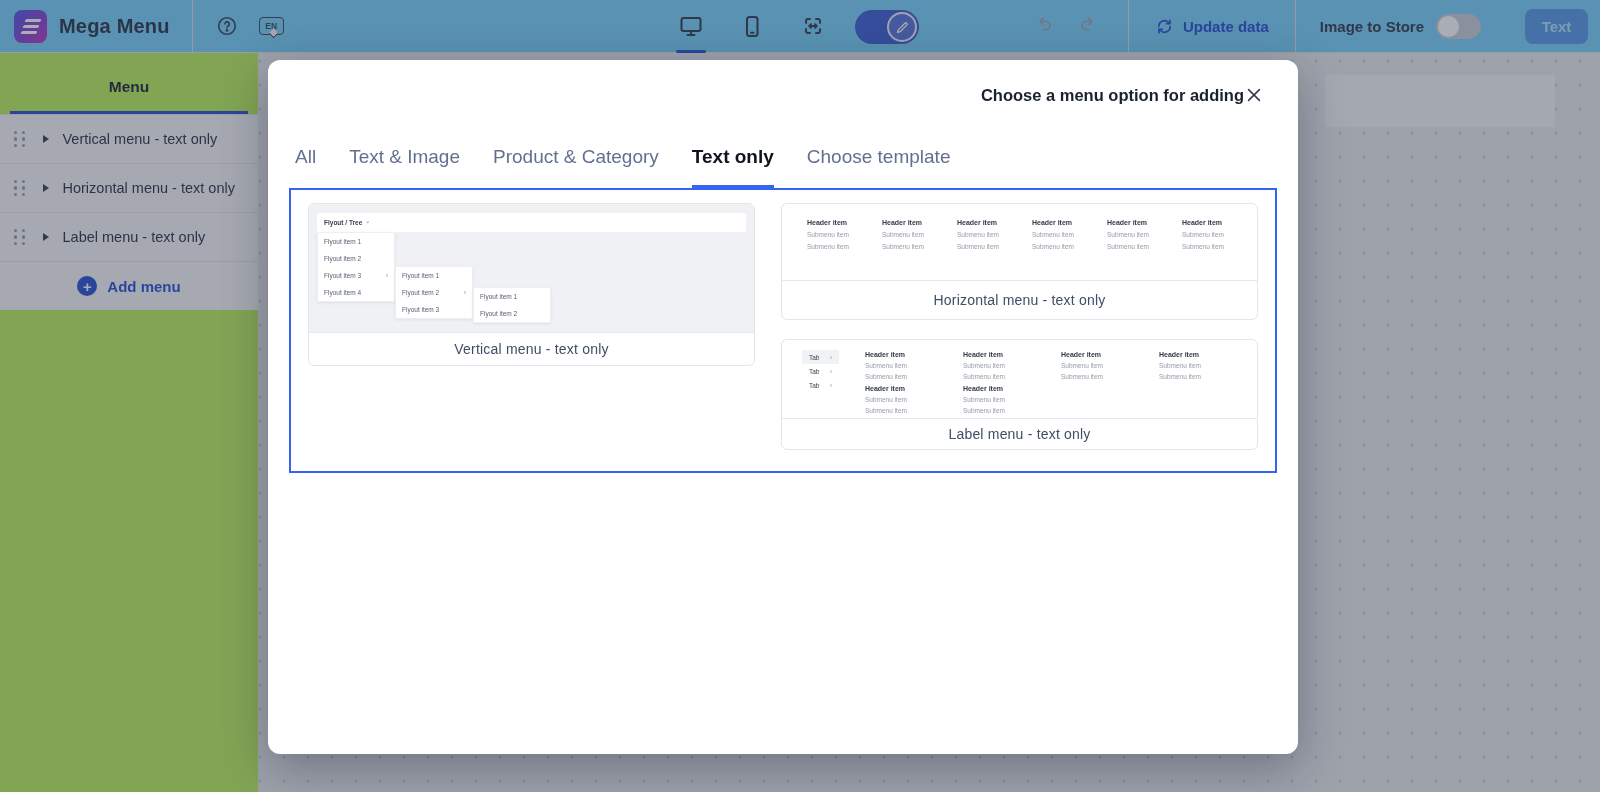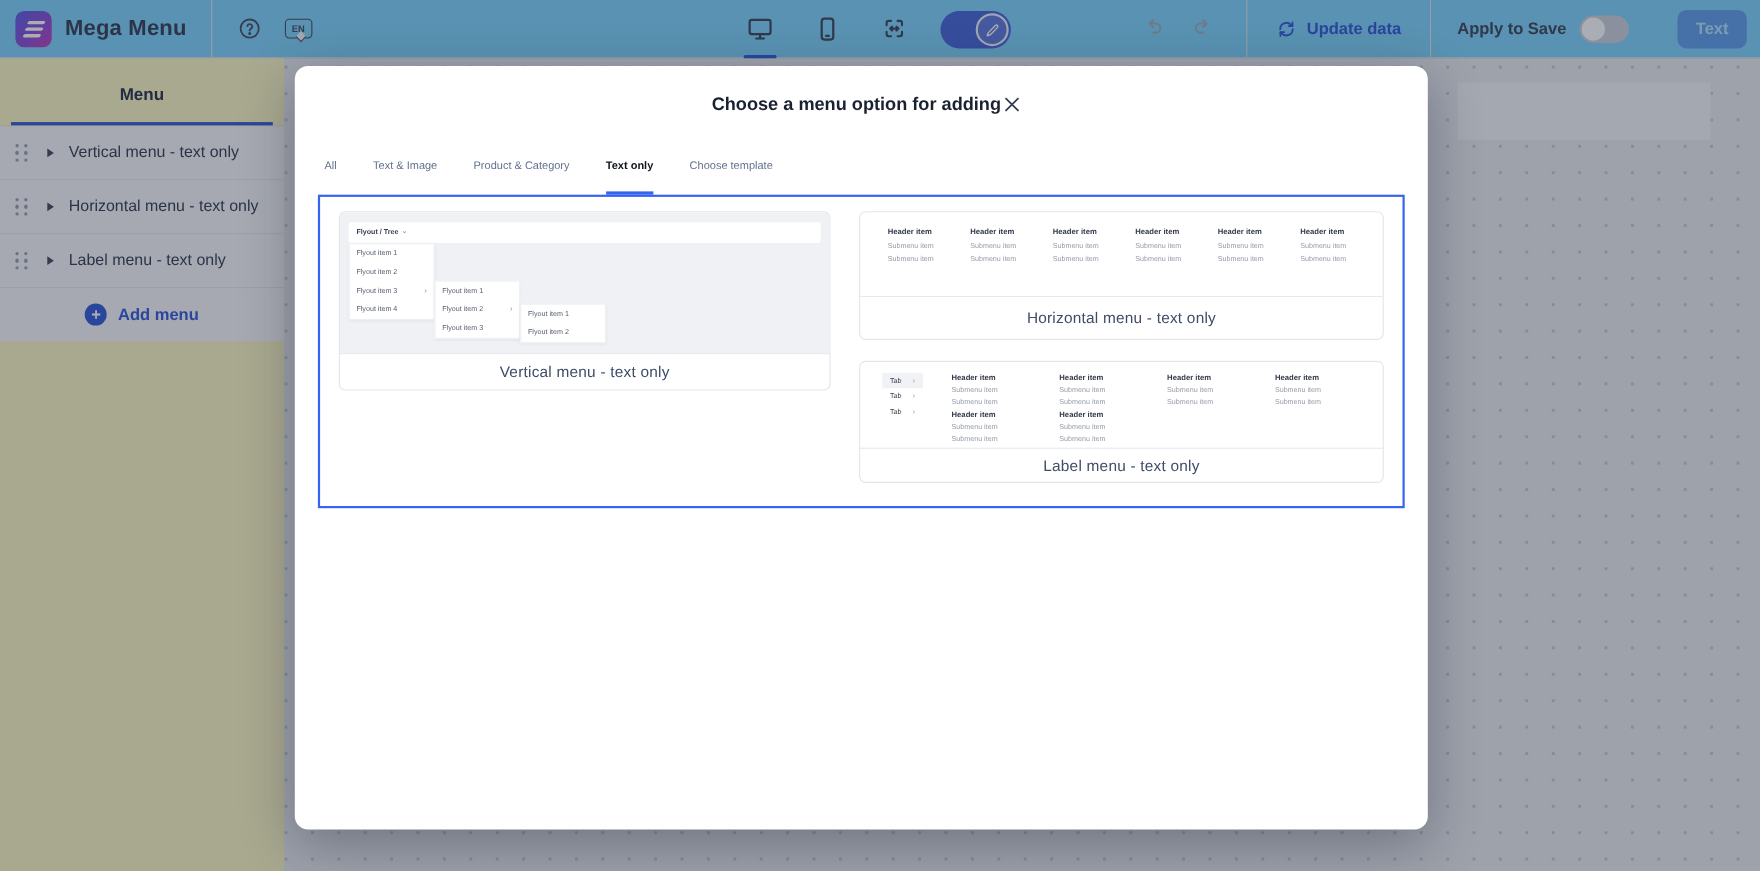--- a/index.html
+++ b/index.html
@@ -43,21 +43,21 @@
   .undo-btn { margin-right:20px; }
   .redo-btn { margin-right:28px; }
   .update-btn { display:flex; align-items:center; gap:9px; background:none; border:none; cursor:pointer;
     color:#3157d8; font-size:15px; font-weight:700; font-family:inherit; padding:0 26px; }
   .apply-label { font-size:15px; font-weight:700; color:#3a4354; margin:0 0 0 24px; }
   .toggle-off { width:45px; height:25px; border-radius:13px; background:#ccd1da; position:relative; margin-left:12px; cursor:pointer; }
   .toggle-off .knob { position:absolute; left:2px; top:2px; width:21px; height:21px; border-radius:50%; background:#fff; }
   .save-btn { margin-left:44px; width:63px; height:35px; border:none; border-radius:8px;
     background:#3157d8; color:#fff; font-size:15px; font-weight:700; font-family:inherit; opacity:.42; }
 
-  .sidebar { position:absolute; top:53px; left:0; bottom:0; width:258px; background:#fef9c3; z-index:1; }
+  .sidebar { position:absolute; top:53px; left:0; bottom:0; width:258px; background:#bef264; z-index:1; }
   .sb-tabs { display:flex; padding:0 10px; }
   .sb-tab { flex:1; text-align:center; padding:25px 0 15px; font-size:15.5px; color:#6f7a8d; cursor:pointer;
     border-bottom:3px solid transparent; }
   .sb-tab.active { color:#26304a; font-weight:700; border-bottom-color:#3157d8; }
   .sb-list { border-top:1px solid #e4e7ec; }
   .sb-item { height:49px; background:#f8f9fb; border-bottom:1px solid #e4e7ec;
     display:flex; align-items:center; padding:0 14px; cursor:pointer; }
   .drag-handle { display:grid; grid-template-columns:repeat(2,4px); gap:3px 3.5px; cursor:grab; }
   .drag-handle i { width:3.2px; height:3.2px; border-radius:50%; background:#99a1b0; }
   .sb-caret { width:0; height:0; border-left:6px solid #3f485c; border-top:4.5px solid transparent;
@@ -71,25 +71,25 @@
 
   .canvas { position:absolute; top:53px; left:258px; right:0; bottom:0; background:#eceef1;
     background-image:radial-gradient(#c6cad2 1.5px, transparent 1.6px);
     background-size:24px 24px; background-position:14px 20px; z-index:0; }
   .canvas-block { position:absolute; left:1067px; top:22px; width:230px; height:52px; background:#f6f7f9; }
 
   
   .overlay { position:absolute; inset:0; background:rgba(32,40,58,0.38); z-index:40; }
   .modal { position:absolute; left:268px; top:60px; width:1030px; height:694px; background:#fff;
     border-radius:12px; box-shadow:0 14px 48px rgba(15,23,42,.32); z-index:50; }
-  .modal-header { display:flex; justify-content:center; align-items:flex-start; padding:26px 14px 0 27px; }
+  .modal-header { display:flex; justify-content:flex-end; align-items:flex-start; padding:26px 32px 0 27px; }
   .modal-title { font-size:16.5px; font-weight:700; color:#1a2130; }
   .close-btn { background:none; border:none; color:#333c4e; cursor:pointer; width:22px; height:22px; padding:0; margin-top:-2px; }
   .modal-tabs { display:flex; gap:33px; padding:0 27px; margin-top:40px; }
-  .m-tab { font-size:10px; color:#62708f; padding-bottom:17px; cursor:pointer; border-bottom:3px solid transparent; }
+  .m-tab { font-size:19px; color:#62708f; padding-bottom:17px; cursor:pointer; border-bottom:3px solid transparent; }
   .m-tab.active { color:#10141f; font-weight:700; border-bottom-color:#3564f2; }
   .selection { margin:0 21px; border:2px solid #3564f2; height:285px; padding:13px 17px; display:flex; gap:26px; }
 
   .tcard { background:#fff; border:1px solid #e2e5ea; border-radius:6px; overflow:hidden;
     display:flex; flex-direction:column; cursor:pointer; }
   .tcard .caption { border-top:1px solid #e5e8ee; display:flex; align-items:center; justify-content:center;
     font-size:14px; color:#3f4d66; letter-spacing:.2px; }
   .card-vertical { width:477px; height:163px; }
   .card-vertical .preview { flex:1; background:#eff1f4; position:relative; }
   .card-vertical .caption { height:33px; }
@@ -204,21 +204,21 @@
         <svg width="19" height="19" viewBox="0 0 24 24" fill="none" stroke="currentColor" stroke-width="2.1" stroke-linecap="round" stroke-linejoin="round">
           <path d="M4.8 12a7.2 7.2 0 0 1 12.3-5.1l1.6 1.5"></path>
             <path d="M18.9 4.2v4.3h-4.3"></path>
           <path d="M19.2 12a7.2 7.2 0 0 1-12.3 5.1l-1.6-1.5"></path>
             <path d="M5.1 19.8v-4.3h4.3"></path>
         </svg>
       </span>
       <span>Update data</span>
     </button>
     <div class="sep"></div>
-    <span class="apply-label">Apply to Save</span>
+    <span class="apply-label">Image to Store</span>
     <div class="toggle-off">
         <span class="knob"></span>
       </div>
     <button class="save-btn">Text</button>
   </div>
 </header>
 
 <aside class="sidebar">
   <div class="sb-tabs">
     <div class="sb-tab active">Menu</div>

